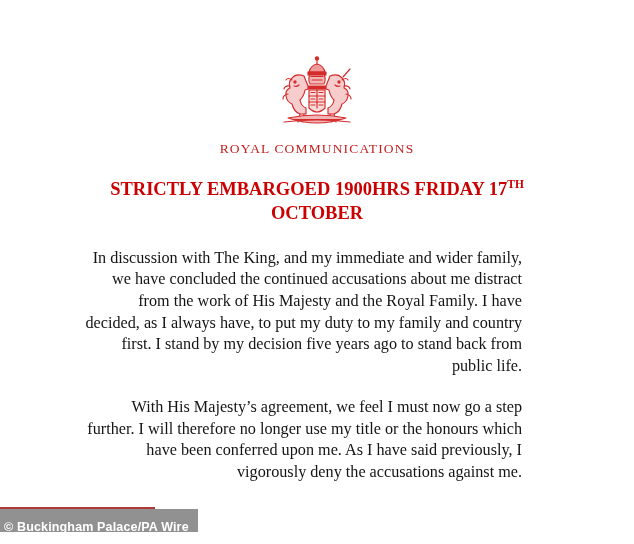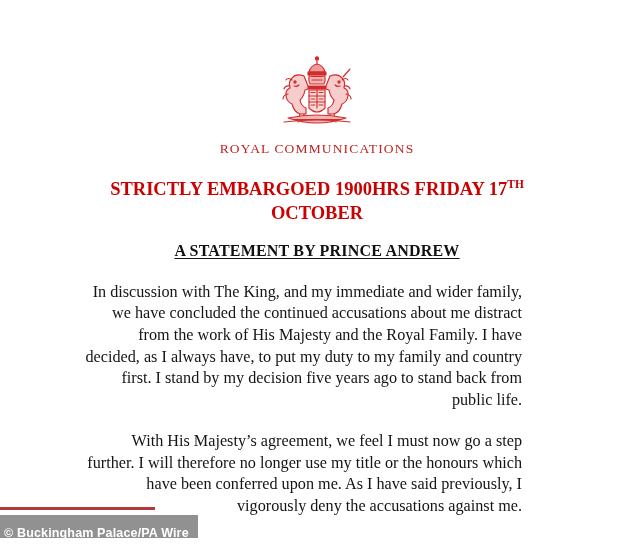--- a/index.html
+++ b/index.html
@@ -116,21 +116,21 @@
     position: absolute;
     left: 0;
     top: 0;
     width: 155px;
     height: 3px;
     background: #b03a3a;
   }
   .credit-bar {
     position: absolute;
     left: 0;
-    top: 8px;
+    top: 2px;
     height: 23px;
     background: #919191;
     color: #ffffff;
     font-family: "Liberation Sans", "DejaVu Sans", sans-serif;
     font-size: 12.5px;
     font-weight: bold;
     letter-spacing: 0.15px;
     display: flex;
     align-items: center;
     padding: 12px 9px 0 4px;
@@ -182,21 +182,20 @@
 
     <div class="wordmark">ROYAL COMMUNICATIONS</div>
   </div>
 
   <div class="embargo">
     <span>STRICTLY EMBARGOED 1900HRS FRIDAY 17</span><sup>TH</sup>
     <span>OCTOBER</span>
   </div>
 
 
-  <div class="statement-title">A STATEMENT BY PRINCE ANDREW</div>
 
   <div class="body-copy">
     <p>In discussion with The King, and my immediate and wider family, we have concluded the continued accusations about me distract from the work of His Majesty and the Royal Family. I have decided, as I always have, to put my duty to my family and country first. I stand by my decision five years ago to stand back from public life.</p>
     <p>With His Majesty’s agreement, we feel I must now go a step further. I will therefore no longer use my title or the honours which have been conferred upon me. As I have said previously, I vigorously deny the accusations against me.</p>
 
   </div>
 
   <div class="credit-strip">
     <div class="credit-accent"></div>
     <div class="credit-bar">© Buckingham Palace/PA Wire</div>

